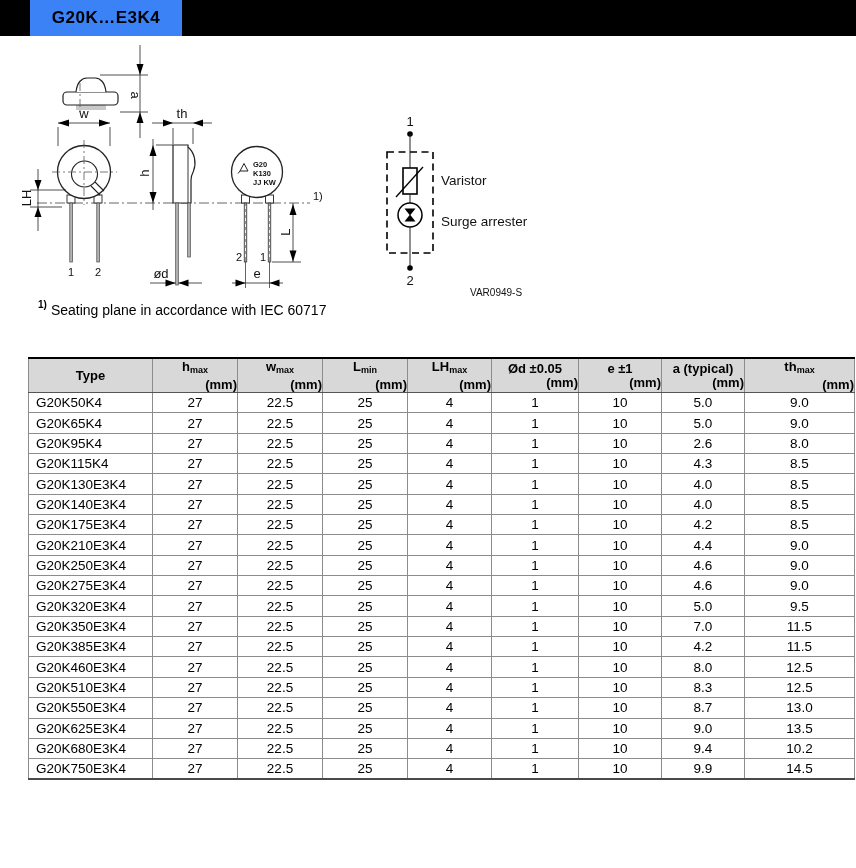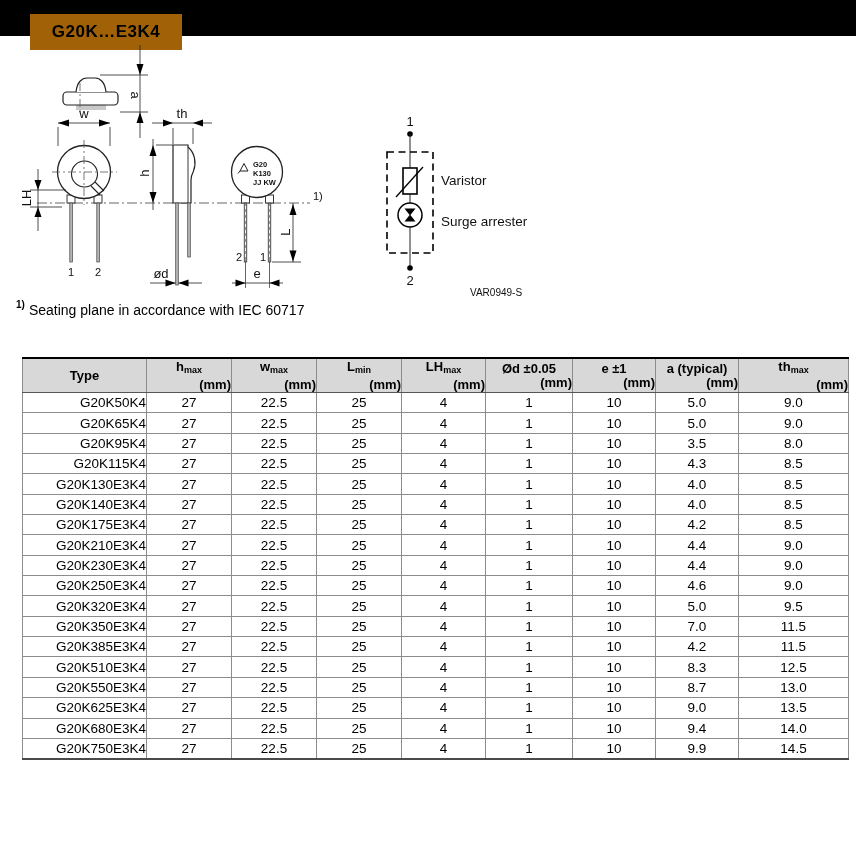--- a/index.html
+++ b/index.html
@@ -1,37 +1,37 @@
 <!DOCTYPE html>
 <html><head>
 <meta charset="utf-8">
 <style>
   html,body{margin:0;padding:0;background:#fff;}
   .page{position:relative;width:856px;height:868px;background:#fff;overflow:hidden;
         font-family:"Liberation Sans","DejaVu Sans",sans-serif;color:#000;}
   .topbar{position:absolute;left:0;top:0;width:856px;height:36px;background:#000;}
-  .title-box{position:absolute;left:30px;top:0;width:152px;height:36px;background:#a16207;
-             display:flex;align-items:center;justify-content:center;margin-top:14px;}
+  .title-box{position:absolute;left:30px;top:0;width:152px;height:36px;background:#3b82f6;
+             display:flex;align-items:center;justify-content:center;}
   .title-box span{font-weight:bold;font-size:17px;letter-spacing:.5px;}
   .figure-svg{position:absolute;left:0;top:35px;width:856px;height:270px;}
   .figure-svg text{font-family:"Liberation Sans","DejaVu Sans",sans-serif;fill:#111;}
-  .footnote{position:absolute;left:16px;top:300px;font-size:14px;text-align:center;}
+  .footnote{position:absolute;left:38px;top:300px;font-size:14px;text-align:center;}
   .footnote sup{font-size:10px;font-weight:bold;position:relative;top:-1px;margin-right:4px;}
-  .spec-table{position:absolute;left:22px;top:357px;width:826px;border-collapse:collapse;table-layout:fixed;
+  .spec-table{position:absolute;left:28px;top:357px;width:826px;border-collapse:collapse;table-layout:fixed;
               border:1.5px solid #4a4a4a;border-top:2.5px solid #000;border-bottom:2px solid #4a4a4a;}
   .spec-table th,.spec-table td{border:1.2px solid #8c8c8c;padding:0;overflow:hidden;white-space:nowrap;}
   .spec-table thead tr{height:33px;}
   .spec-table tbody tr{height:20.35px;}
   .spec-table th{background:#d8d8d8;font-size:13px;font-weight:bold;vertical-align:middle;
                  border-bottom:1.5px solid #555;}
   .h-sub{font-size:9px;font-weight:bold;vertical-align:-2px;text-align:center;}
   .h-unit{font-size:13px;font-weight:bold;line-height:14px;text-align:right;}
   .h-main{line-height:15px;}
   .spec-table td{font-size:13.5px;text-align:center;vertical-align:middle;}
-  .spec-table td.c-type{text-align:right;padding-left:7px;}
+  .spec-table td.c-type{text-align:left;padding-left:7px;}
   col.c0{width:124px}col.c1{width:85px}col.c2{width:85px}col.c3{width:85px}col.c4{width:84px}
   col.c5{width:87px}col.c6{width:83px}col.c7{width:83px}col.c8{width:110px}
 </style>
 </head>
 <body>
 
 <div class="page">
 
   <div class="topbar">
     <div class="title-box">
@@ -233,21 +233,21 @@
           <td class="c-num">9.0</td>
         </tr>
         <tr>
           <td class="c-type">G20K95K4</td>
           <td class="c-num">27</td>
           <td class="c-num">22.5</td>
           <td class="c-num">25</td>
           <td class="c-num">4</td>
           <td class="c-num">1</td>
           <td class="c-num">10</td>
-          <td class="c-num">3.5</td>
+          <td class="c-num">2.6</td>
           <td class="c-num">8.0</td>
         </tr>
         <tr>
           <td class="c-type">G20K115K4</td>
           <td class="c-num">27</td>
           <td class="c-num">22.5</td>
           <td class="c-num">25</td>
           <td class="c-num">4</td>
           <td class="c-num">1</td>
           <td class="c-num">10</td>
@@ -292,32 +292,32 @@
           <td class="c-num">27</td>
           <td class="c-num">22.5</td>
           <td class="c-num">25</td>
           <td class="c-num">4</td>
           <td class="c-num">1</td>
           <td class="c-num">10</td>
           <td class="c-num">4.4</td>
           <td class="c-num">9.0</td>
         </tr>
         <tr>
-          <td class="c-type">G20K230E3K4</td>
-          <td class="c-num">27</td>
-          <td class="c-num">22.5</td>
-          <td class="c-num">25</td>
-          <td class="c-num">4</td>
-          <td class="c-num">1</td>
-          <td class="c-num">10</td>
-          <td class="c-num">4.4</td>
-          <td class="c-num">9.0</td>
-        </tr>
-        <tr>
           <td class="c-type">G20K250E3K4</td>
+          <td class="c-num">27</td>
+          <td class="c-num">22.5</td>
+          <td class="c-num">25</td>
+          <td class="c-num">4</td>
+          <td class="c-num">1</td>
+          <td class="c-num">10</td>
+          <td class="c-num">4.6</td>
+          <td class="c-num">9.0</td>
+        </tr>
+        <tr>
+          <td class="c-type">G20K275E3K4</td>
           <td class="c-num">27</td>
           <td class="c-num">22.5</td>
           <td class="c-num">25</td>
           <td class="c-num">4</td>
           <td class="c-num">1</td>
           <td class="c-num">10</td>
           <td class="c-num">4.6</td>
           <td class="c-num">9.0</td>
         </tr>
         <tr>
@@ -347,20 +347,31 @@
           <td class="c-num">27</td>
           <td class="c-num">22.5</td>
           <td class="c-num">25</td>
           <td class="c-num">4</td>
           <td class="c-num">1</td>
           <td class="c-num">10</td>
           <td class="c-num">4.2</td>
           <td class="c-num">11.5</td>
         </tr>
         <tr>
+          <td class="c-type">G20K460E3K4</td>
+          <td class="c-num">27</td>
+          <td class="c-num">22.5</td>
+          <td class="c-num">25</td>
+          <td class="c-num">4</td>
+          <td class="c-num">1</td>
+          <td class="c-num">10</td>
+          <td class="c-num">8.0</td>
+          <td class="c-num">12.5</td>
+        </tr>
+        <tr>
           <td class="c-type">G20K510E3K4</td>
           <td class="c-num">27</td>
           <td class="c-num">22.5</td>
           <td class="c-num">25</td>
           <td class="c-num">4</td>
           <td class="c-num">1</td>
           <td class="c-num">10</td>
           <td class="c-num">8.3</td>
           <td class="c-num">12.5</td>
         </tr>
@@ -388,21 +399,21 @@
         </tr>
         <tr>
           <td class="c-type">G20K680E3K4</td>
           <td class="c-num">27</td>
           <td class="c-num">22.5</td>
           <td class="c-num">25</td>
           <td class="c-num">4</td>
           <td class="c-num">1</td>
           <td class="c-num">10</td>
           <td class="c-num">9.4</td>
-          <td class="c-num">14.0</td>
+          <td class="c-num">10.2</td>
         </tr>
         <tr>
           <td class="c-type">G20K750E3K4</td>
           <td class="c-num">27</td>
           <td class="c-num">22.5</td>
           <td class="c-num">25</td>
           <td class="c-num">4</td>
           <td class="c-num">1</td>
           <td class="c-num">10</td>
           <td class="c-num">9.9</td>

